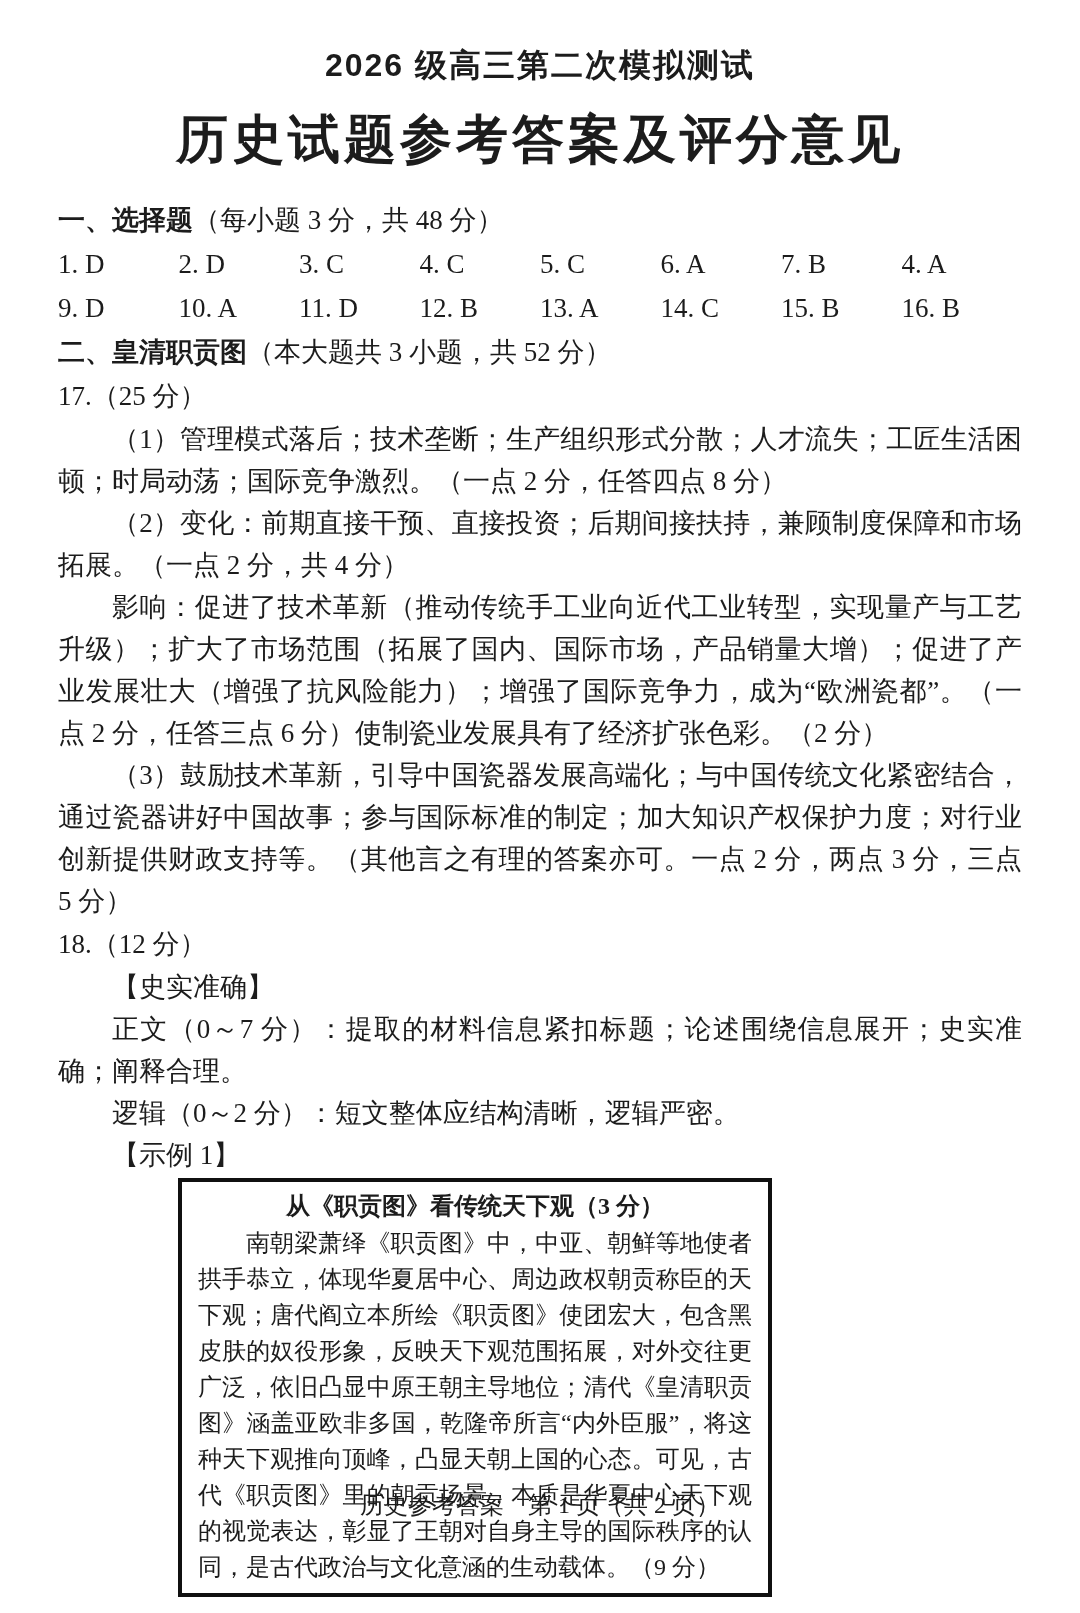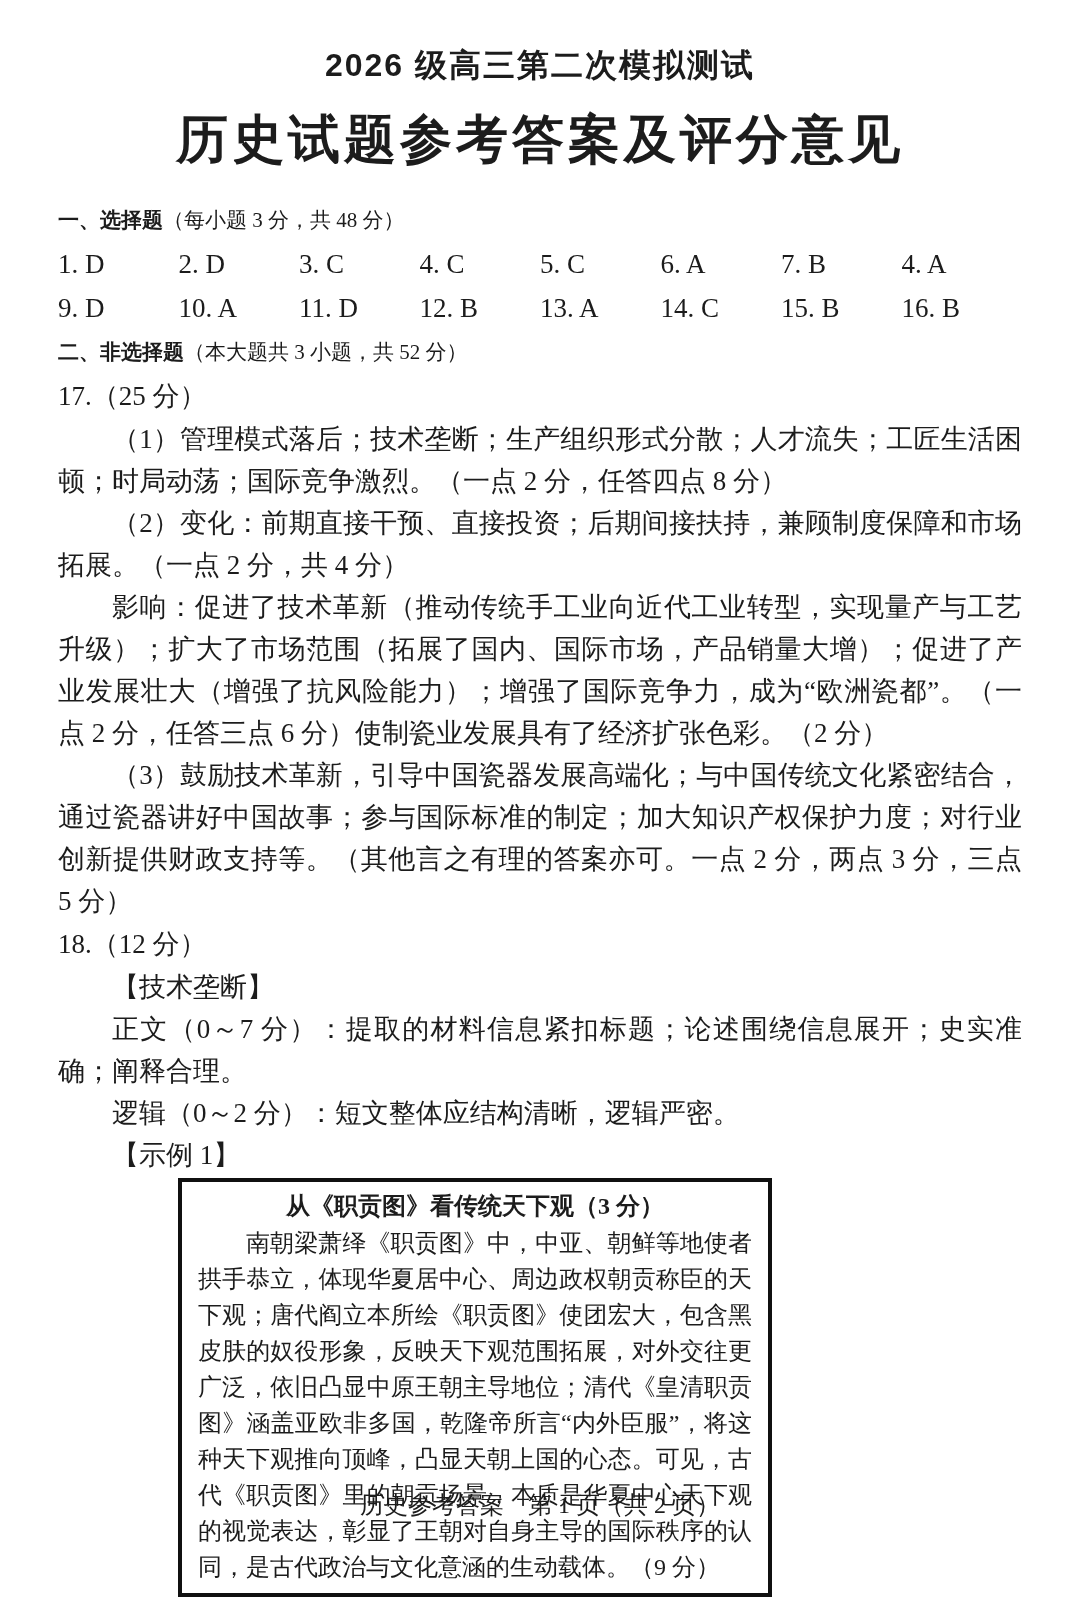--- a/index.html
+++ b/index.html
@@ -14,21 +14,21 @@
     text-align:center;
     font-family:"Liberation Sans","DejaVu Sans",sans-serif;
     font-weight:700;font-size:32px;letter-spacing:2px;line-height:42px;
   }
   .t2{
     text-align:center;
     font-family:"Liberation Sans","DejaVu Sans",sans-serif;
     font-weight:900;font-size:52px;letter-spacing:4px;line-height:70px;
     margin-top:18px;
   }
-  .sec{font-size:21px;line-height:44px;margin-top:24px;}
+  .sec{font-size:27px;line-height:44px;margin-top:24px;}
   .sec .lbl{
     font-family:"Liberation Sans","DejaVu Sans",sans-serif;
     font-weight:700;
   }
   .sec2{margin-top:0;}
   .answers{display:flex;font-size:27px;line-height:44px;}
   .answers .ans{flex:1 1 0;text-align:left;}
   .qhead{font-size:27px;line-height:44px;}
   p.body{
     margin:0;font-size:27px;line-height:42px;
@@ -82,31 +82,31 @@
     <span class="ans">10. A</span>
     <span class="ans">11. D</span>
     <span class="ans">12. B</span>
     <span class="ans">13. A</span>
     <span class="ans">14. C</span>
     <span class="ans">15. B</span>
     <span class="ans">16. B</span>
   </div>
 
   <div class="sec sec2">
-    <span class="lbl">二、非选择题</span><span>（本大题共 3 小题，共 52 分）</span>
+    <span class="lbl">二、皇清职贡图</span><span>（本大题共 3 小题，共 52 分）</span>
   </div>
 
   <div class="qhead">17.（25 分）</div>
   <p class="body">（1）管理模式落后；技术垄断；生产组织形式分散；人才流失；工匠生活困顿；时局动荡；国际竞争激烈。（一点 2 分，任答四点 8 分）</p>
   <p class="body">（2）变化：前期直接干预、直接投资；后期间接扶持，兼顾制度保障和市场拓展。（一点 2 分，共 4 分）</p>
   <p class="body">影响：促进了技术革新（推动传统手工业向近代工业转型，实现量产与工艺升级）；扩大了市场范围（拓展了国内、国际市场，产品销量大增）；促进了产业发展壮大（增强了抗风险能力）；增强了国际竞争力，成为“欧洲瓷都”。（一点 2 分，任答三点 6 分）使制瓷业发展具有了经济扩张色彩。（2 分）</p>
   <p class="body">（3）鼓励技术革新，引导中国瓷器发展高端化；与中国传统文化紧密结合，通过瓷器讲好中国故事；参与国际标准的制定；加大知识产权保护力度；对行业创新提供财政支持等。（其他言之有理的答案亦可。一点 2 分，两点 3 分，三点 5 分）</p>
 
   <div class="qhead">18.（12 分）</div>
-  <p class="body crit">【技术垄断】</p>
+  <p class="body crit">【史实准确】</p>
   <p class="body crit">正文（0～7 分）：提取的材料信息紧扣标题；论述围绕信息展开；史实准确；阐释合理。</p>
   <p class="body crit">逻辑（0～2 分）：短文整体应结构清晰，逻辑严密。</p>
   <p class="body crit">【示例 1】</p>
 
   <div class="example-box">
     <p class="bt">从《职贡图》看传统天下观（3 分）</p>
     <p class="bb">南朝梁萧绎《职贡图》中，中亚、朝鲜等地使者拱手恭立，体现华夏居中心、周边政权朝贡称臣的天下观；唐代阎立本所绘《职贡图》使团宏大，包含黑皮肤的奴役形象，反映天下观范围拓展，对外交往更广泛，依旧凸显中原王朝主导地位；清代《皇清职贡图》涵盖亚欧非多国，乾隆帝所言“内外臣服”，将这种天下观推向顶峰，凸显天朝上国的心态。可见，古代《职贡图》里的朝贡场景，本质是华夏中心天下观的视觉表达，彰显了王朝对自身主导的国际秩序的认同，是古代政治与文化意涵的生动载体。（9 分）</p>
   </div>
 
 </div>

